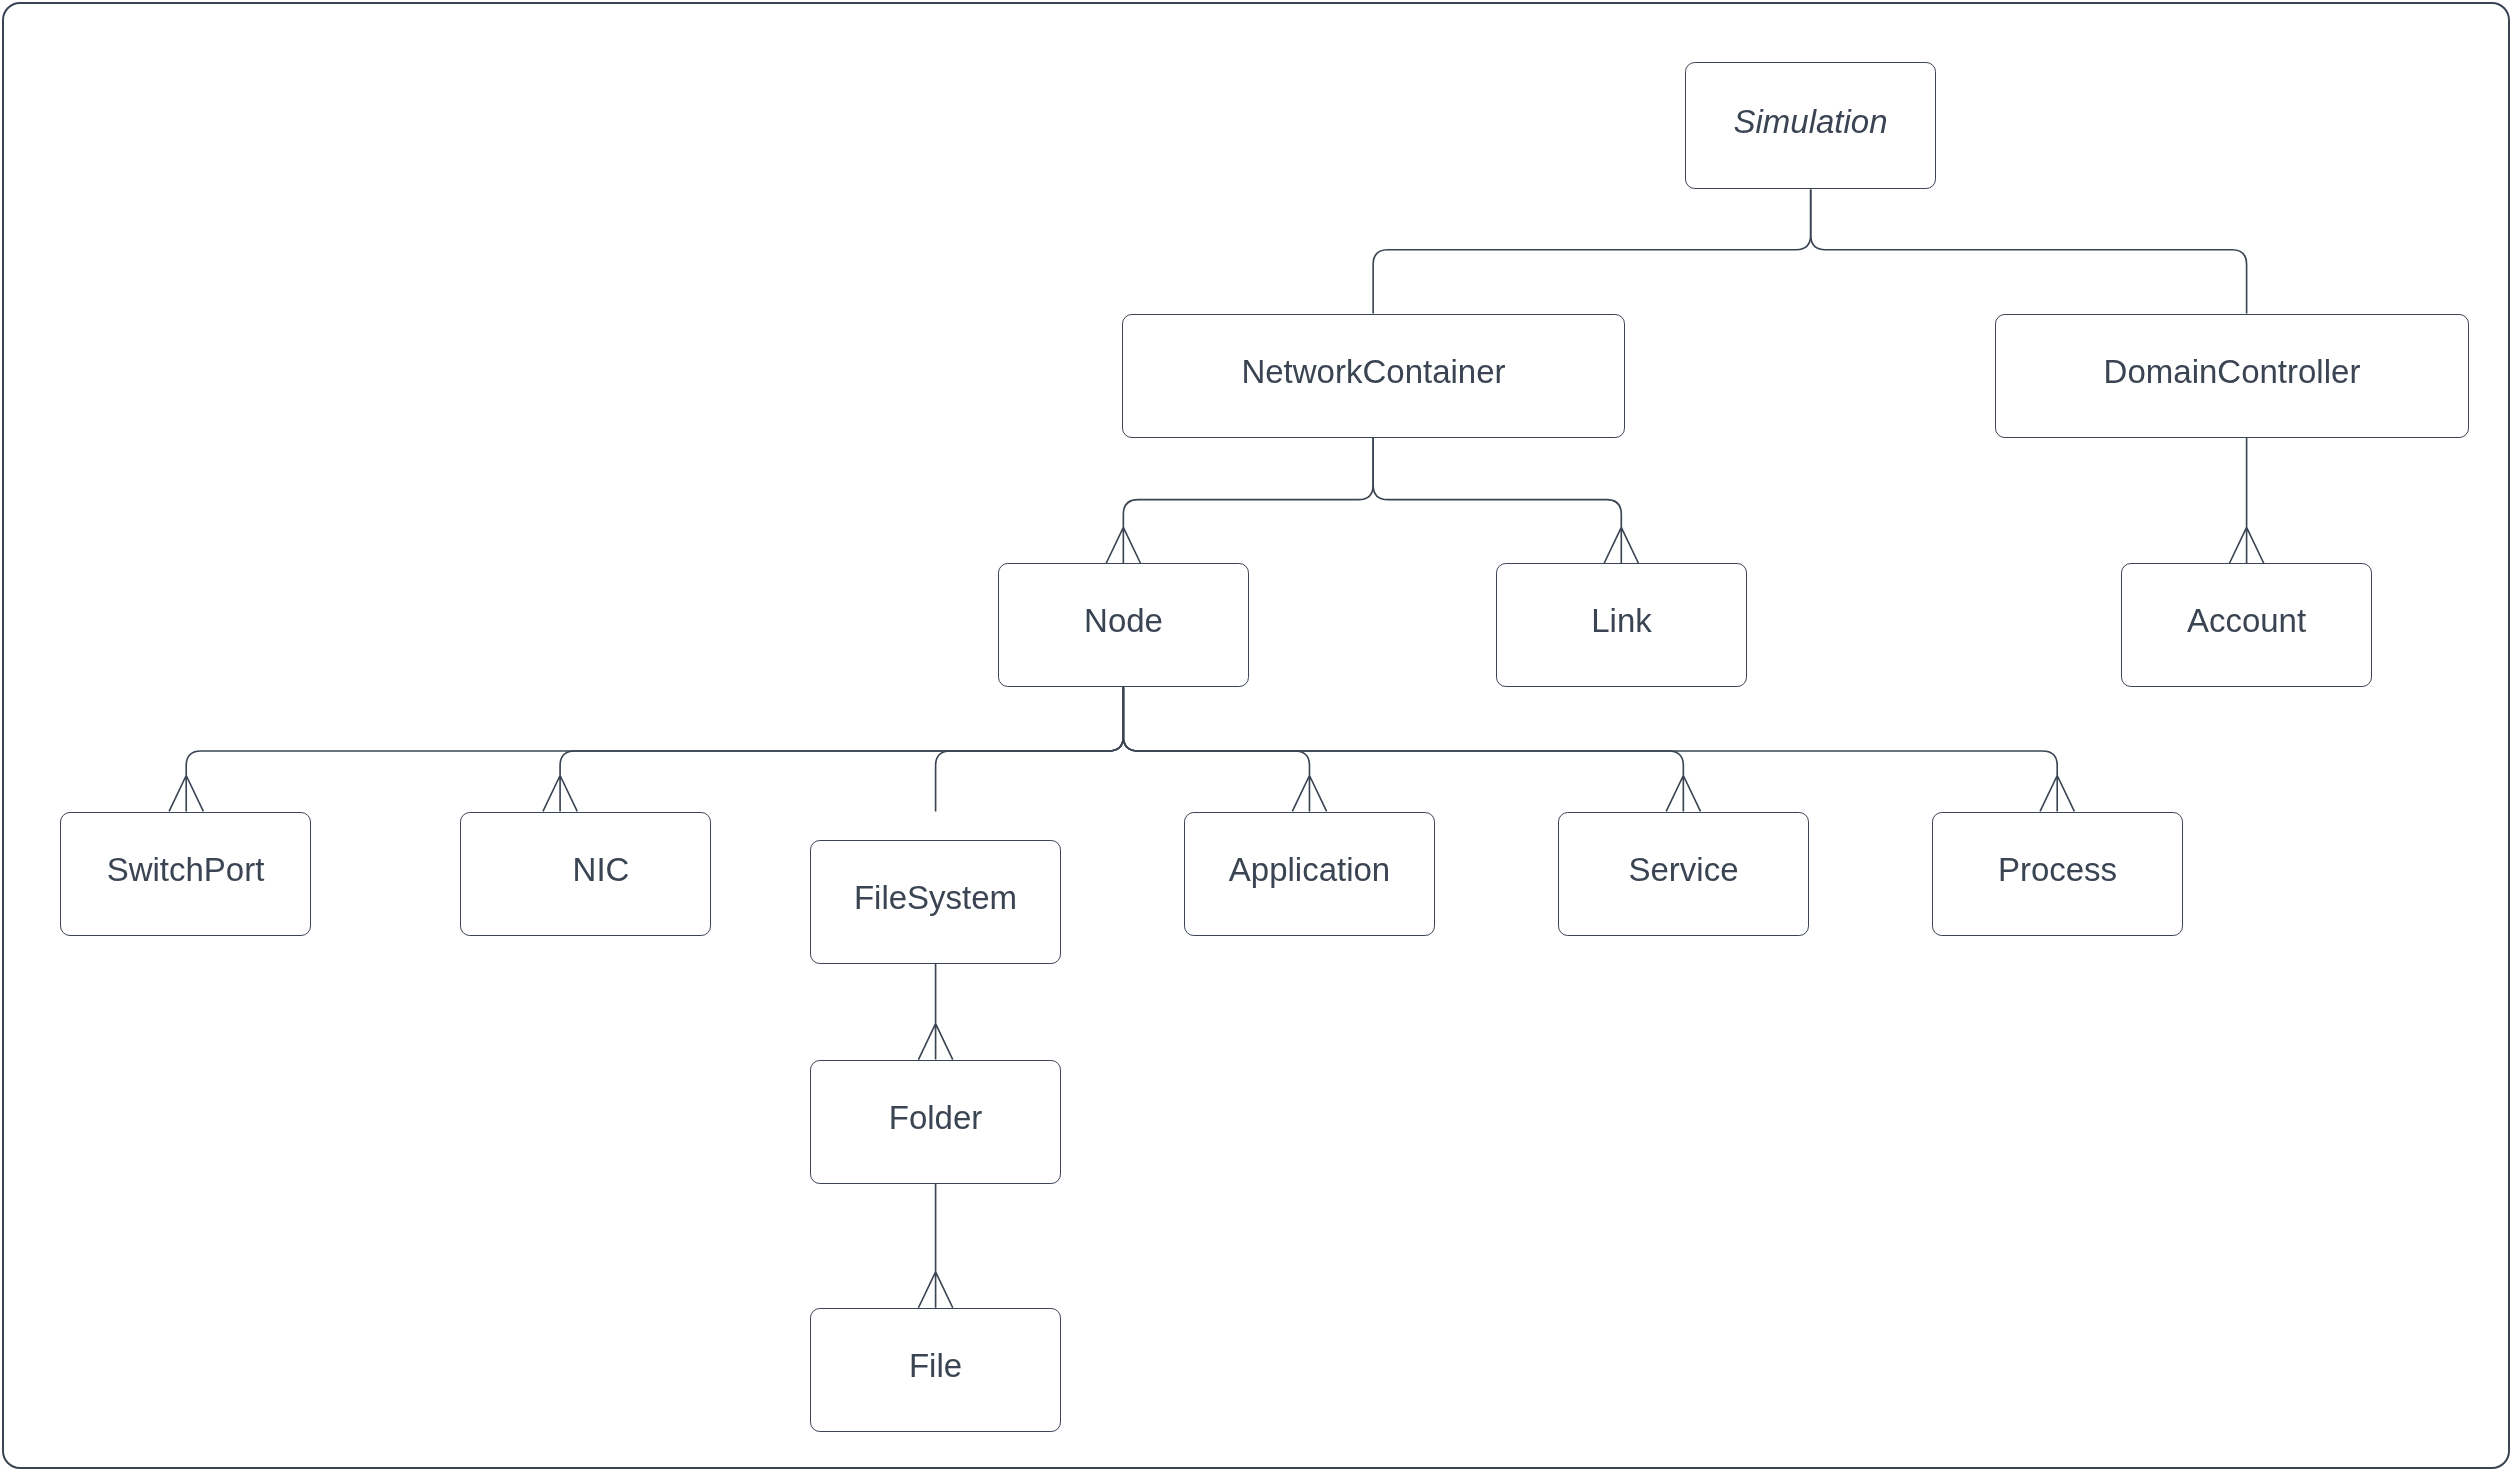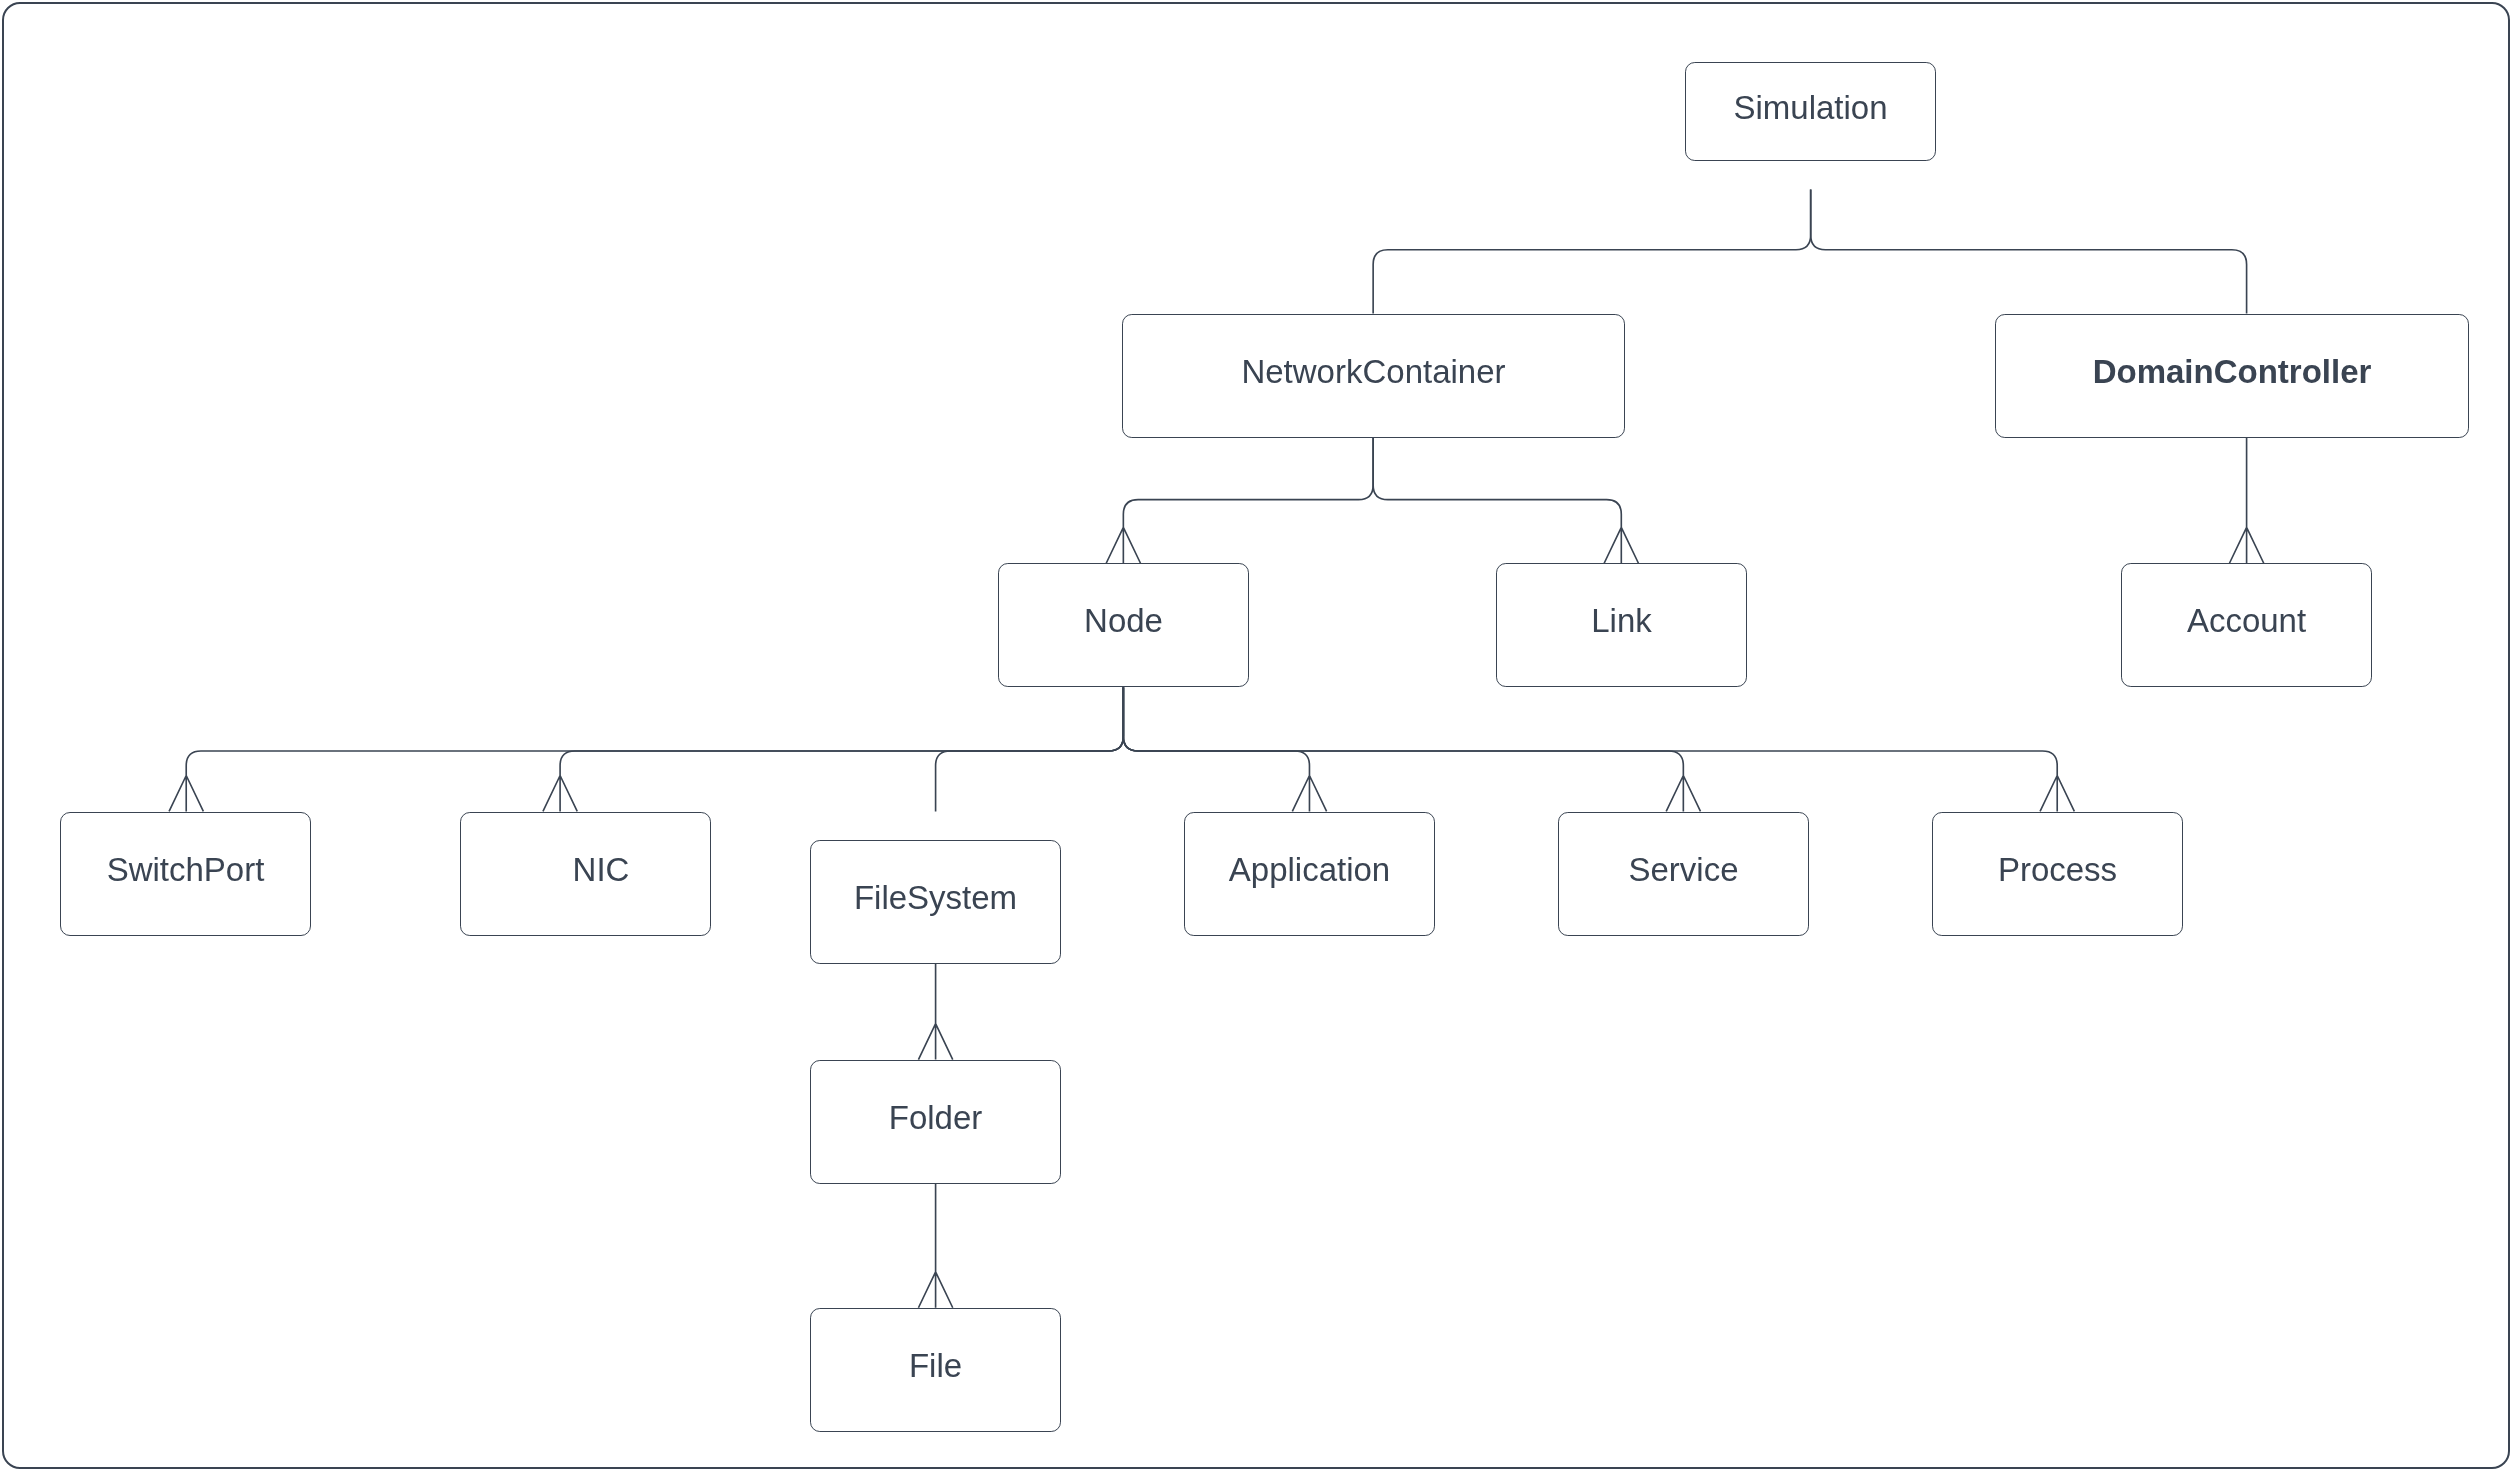--- a/index.html
+++ b/index.html
@@ -56,27 +56,27 @@
       <path d="M 1376 842 L 1376 902 Q 1376 920 1358 920 L 246 920 Q 228 920 228 938 L 228 994 M 207 994 L 228 950 M 249 994 L 228 950" fill="none" stroke="#3a4452" stroke-width="2" stroke-linejoin="round"></path>
       <path d="M 1376 842 L 1376 902 Q 1376 920 1358 920 L 704 920 Q 686 920 686 938 L 686 994 M 665 994 L 686 950 M 707 994 L 686 950" fill="none" stroke="#3a4452" stroke-width="2" stroke-linejoin="round"></path>
       <path d="M 1376 842 L 1376 902 Q 1376 920 1358 920 L 1164 920 Q 1146 920 1146 938 L 1146 994" fill="none" stroke="#3a4452" stroke-width="2" stroke-linejoin="round"></path>
       <path d="M 1376 842 L 1376 902 Q 1376 920 1394 920 L 1586 920 Q 1604 920 1604 938 L 1604 994 M 1583 994 L 1604 950 M 1625 994 L 1604 950" fill="none" stroke="#3a4452" stroke-width="2" stroke-linejoin="round"></path>
       <path d="M 1376 842 L 1376 902 Q 1376 920 1394 920 L 2044 920 Q 2062 920 2062 938 L 2062 994 M 2041 994 L 2062 950 M 2083 994 L 2062 950" fill="none" stroke="#3a4452" stroke-width="2" stroke-linejoin="round"></path>
       <path d="M 1376 842 L 1376 902 Q 1376 920 1394 920 L 2502 920 Q 2520 920 2520 938 L 2520 994 M 2499 994 L 2520 950 M 2541 994 L 2520 950" fill="none" stroke="#3a4452" stroke-width="2" stroke-linejoin="round"></path>
       <path d="M 1146 1146 L 1146 1298 M 1125 1298 L 1146 1254 M 1167 1298 L 1146 1254" fill="none" stroke="#3a4452" stroke-width="2" stroke-linejoin="round"></path>
       <path d="M 1146 1450 L 1146 1602 M 1125 1602 L 1146 1558 M 1167 1602 L 1146 1558" fill="none" stroke="#3a4452" stroke-width="2" stroke-linejoin="round"></path>
     </svg>
   <div id="nodes-layer">
-      <div class="node" style="left: 1685px; top: 62px; width: 251px; height: 99px;">
+      <div class="node" style="left: 1685px; top: 62px; width: 251px; height: 127px; font-style: italic;">
         <span>Simulation</span>
       </div>
       <div class="node" style="left: 1122px; top: 314px; width: 503px; height: 124px;">
         <span>NetworkContainer</span>
       </div>
-      <div class="node" style="left: 1995px; top: 314px; width: 474px; height: 124px; font-weight: bold;">
+      <div class="node" style="left: 1995px; top: 314px; width: 474px; height: 124px;">
         <span>DomainController</span>
       </div>
       <div class="node" style="left: 998px; top: 563px; width: 251px; height: 124px;">
         <span>Node</span>
       </div>
       <div class="node" style="left: 1496px; top: 563px; width: 251px; height: 124px;">
         <span>Link</span>
       </div>
       <div class="node" style="left: 2121px; top: 563px; width: 251px; height: 124px;">
         <span>Account</span>

